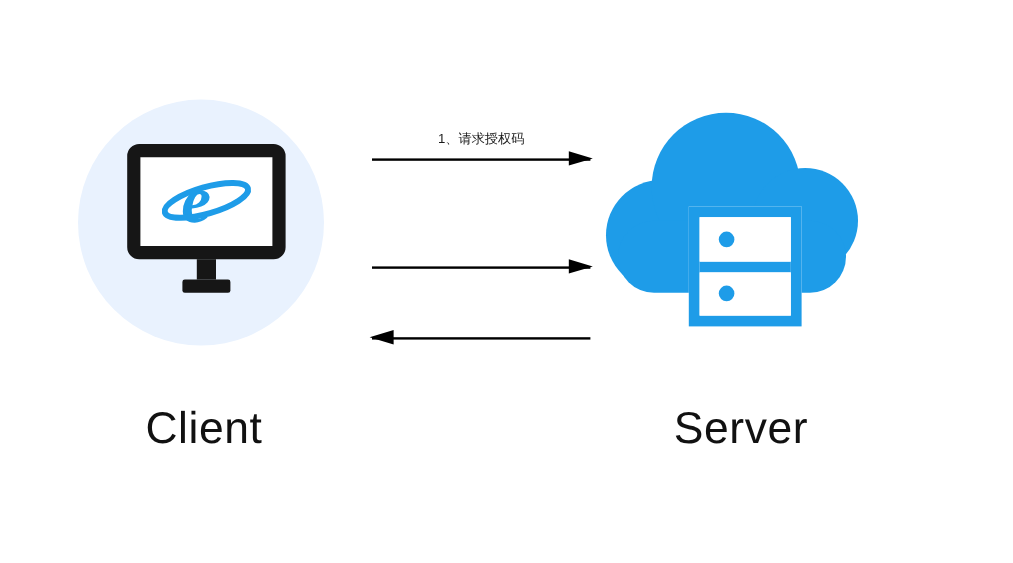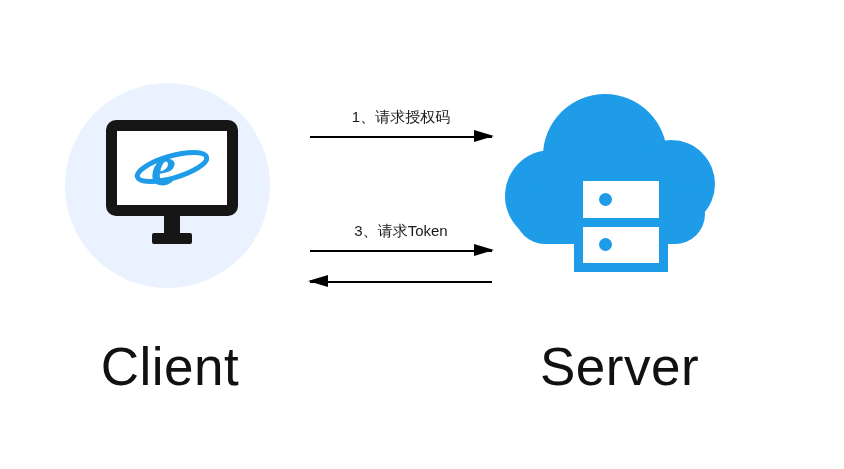--- a/index.html
+++ b/index.html
@@ -41,40 +41,40 @@
   .rack .shelf{flex:1;position:relative;background:#ffffff;}
   .rack .divider{height:9px;background:#1e9ce8;}
   .rack .knob{
     position:absolute;left:16px;top:50%;width:13px;height:13px;margin-top:-6.5px;
     border-radius:50%;background:#1e9ce8;
   }
 
   
   .flow{position:absolute;left:310px;width:182px;}
   .flow .flow-label{
-    width:100%;text-align:center;font-size:15px;color:#1a1a1a;
+    width:100%;text-align:center;font-size:11px;color:#1a1a1a;
     margin-bottom:9px;white-space:nowrap;
   }
   .flow .flow-line{position:relative;height:2px;background:#000;}
   .flow.right .flow-head{
     position:absolute;right:-2px;top:-6px;width:0;height:0;
     border-left:20px solid #000;border-top:6px solid transparent;border-bottom:6px solid transparent;
   }
   .flow.left .flow-head{
     position:absolute;left:-2px;top:-6px;width:0;height:0;
     border-right:20px solid #000;border-top:6px solid transparent;border-bottom:6px solid transparent;
   }
   .flow1{top:108px;}
   .flow2{top:171px;}
   .flow3{top:222px;}
   .flow4{top:281px;}
 
   
   .caption{
-    position:absolute;top:336px;font-size:53px;font-weight:500;color:#111;
+    position:absolute;top:336px;font-size:37px;font-weight:500;color:#111;
     letter-spacing:0.5px;
   }
   .caption.client{left:100px;width:140px;text-align:center;}
   .caption.server{left:540px;width:155px;text-align:center;}
 </style>
 </head>
 <body>
 
 <div class="canvas">
 
@@ -106,21 +106,20 @@
 
   <div class="flow flow1 right">
     <div class="flow-label">1、请求授权码</div>
     <div class="flow-line">
       <span class="flow-head"></span>
     </div>
   </div>
 
 
   <div class="flow flow3 right">
-    <div class="flow-label">3、请求Token</div>
     <div class="flow-line">
       <span class="flow-head"></span>
     </div>
   </div>
 
   <div class="flow flow4 left">
     <div class="flow-line">
       <span class="flow-head"></span>
     </div>
   </div>

